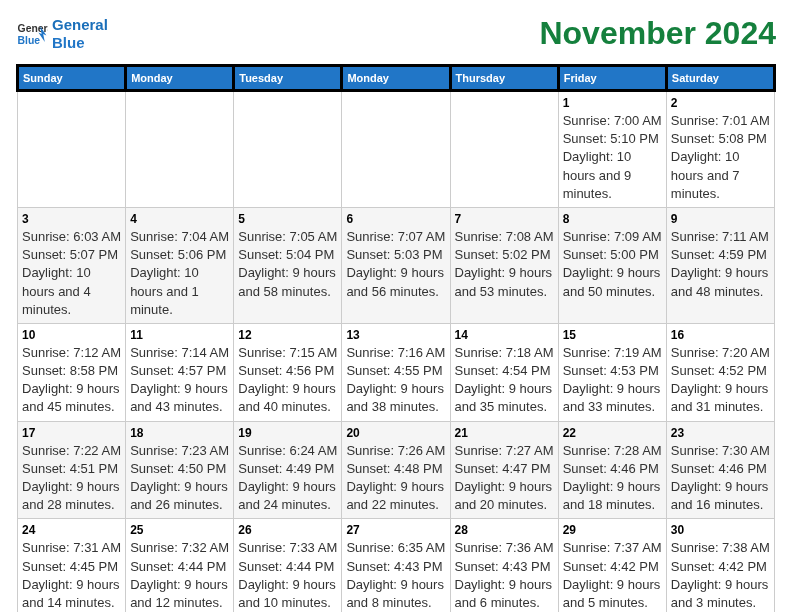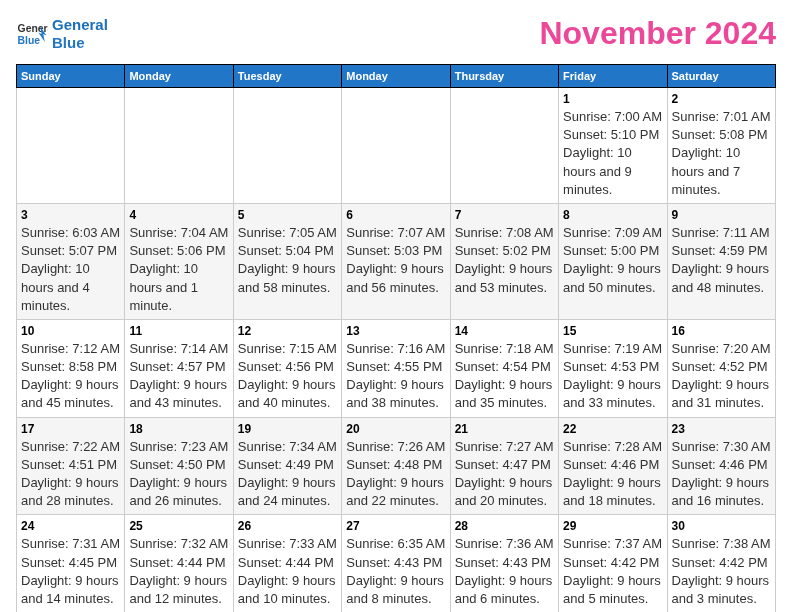--- a/index.html
+++ b/index.html
@@ -33,40 +33,40 @@
     .logo-icon {
       width: 32px;
       height: 32px;
     }
     .title-block {
       text-align: right;
     }
     .month-title {
       font-size: 32px;
       font-weight: bold;
-      color: #ec4899;
+      color: #15803d;
       line-height: 1.1;
     }
     .subtitle {
       font-size: 14px;
       color: #555;
     }
     table {
       width: 100%;
       border-collapse: collapse;
       font-size: 10px;
     }
     thead tr th {
       background: #2176c7;
       color: #fff;
       font-size: 11px;
       font-weight: bold;
       padding: 5px 4px;
       text-align: left;
-      border: 1px solid #000000;
+      border: 3px solid #000000;
     }
     tbody tr td {
       border: 1px solid #ccc;
       vertical-align: top;
       padding: 4px;
       width: 110px;
       min-height: 70px;
       height: 80px;
       background: #fff;
     }
@@ -256,21 +256,21 @@
         </td>
         <td>
           <span class="day-num">18</span>
           <div class="day-info">Sunrise: 7:23 AM
 Sunset: 4:50 PM
 Daylight: 9 hours
 and 26 minutes.</div>
         </td>
         <td>
           <span class="day-num">19</span>
-          <div class="day-info">Sunrise: 7:34 AM
+          <div class="day-info">Sunrise: 6:24 AM
 Sunset: 4:49 PM
 Daylight: 9 hours
 and 24 minutes.</div>
         </td>
         <td>
           <span class="day-num">20</span>
           <div class="day-info">Sunrise: 7:26 AM
 Sunset: 4:48 PM
 Daylight: 9 hours
 and 22 minutes.</div>

